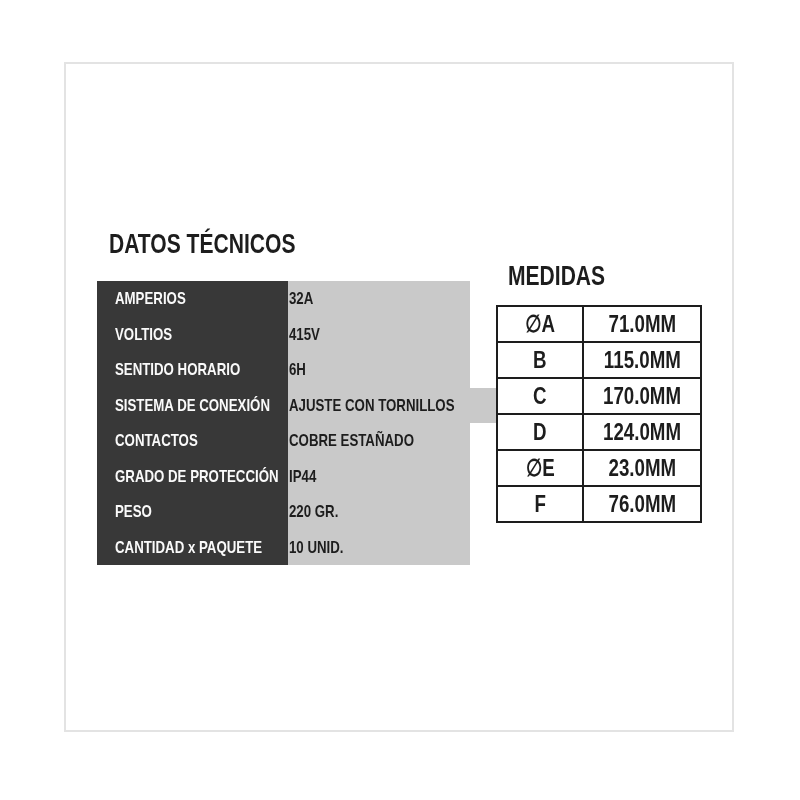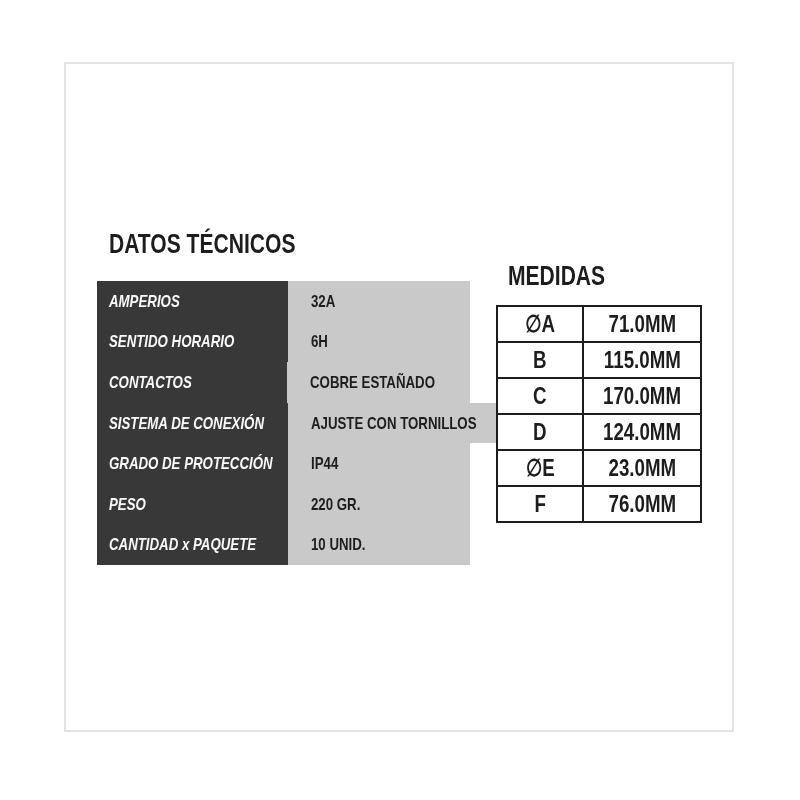--- a/index.html
+++ b/index.html
@@ -61,28 +61,27 @@
     display: flex;
     align-items: center;
     font-weight: bold;
     font-size: 17px;
     line-height: 1;
   }
   .spec-label {
     width: 191px;
     background: var(--dark-cell);
     color: var(--light-text);
-    padding-left: 12px;
-    font-style: italic;
+    padding-left: 18px;
   }
   .spec-value {
     flex: 1;
     background: var(--light-cell);
     color: var(--dark-text);
-    padding-left: 23px;
+    padding-left: 1px;
   }
 
   .medidas-table {
     position: absolute;
     left: 496px;
     top: 305px;
     border-collapse: collapse;
   }
   .medidas-table td {
     border: 2px solid var(--table-border);
@@ -111,40 +110,48 @@
   <div class="spec-row">
     <div class="spec-label">
         <span class="cond">AMPERIOS</span>
       </div>
     <div class="spec-value">
         <span class="cond">32A</span>
       </div>
   </div>
   <div class="spec-row">
     <div class="spec-label">
+        <span class="cond">VOLTIOS</span>
+      </div>
+    <div class="spec-value">
+        <span class="cond">415V</span>
+      </div>
+  </div>
+  <div class="spec-row">
+    <div class="spec-label">
         <span class="cond">SENTIDO HORARIO</span>
       </div>
     <div class="spec-value">
         <span class="cond">6H</span>
       </div>
   </div>
   <div class="spec-row">
     <div class="spec-label">
+        <span class="cond">SISTEMA DE CONEXIÓN</span>
+      </div>
+    <div class="spec-value">
+        <span class="cond">AJUSTE CON TORNILLOS</span>
+      </div>
+  </div>
+  <div class="spec-row">
+    <div class="spec-label">
         <span class="cond">CONTACTOS</span>
       </div>
     <div class="spec-value">
         <span class="cond">COBRE ESTAÑADO</span>
-      </div>
-  </div>
-  <div class="spec-row">
-    <div class="spec-label">
-        <span class="cond">SISTEMA DE CONEXIÓN</span>
-      </div>
-    <div class="spec-value">
-        <span class="cond">AJUSTE CON TORNILLOS</span>
       </div>
   </div>
   <div class="spec-row">
     <div class="spec-label">
         <span class="cond">GRADO DE PROTECCIÓN</span>
       </div>
     <div class="spec-value">
         <span class="cond">IP44</span>
       </div>
   </div>

